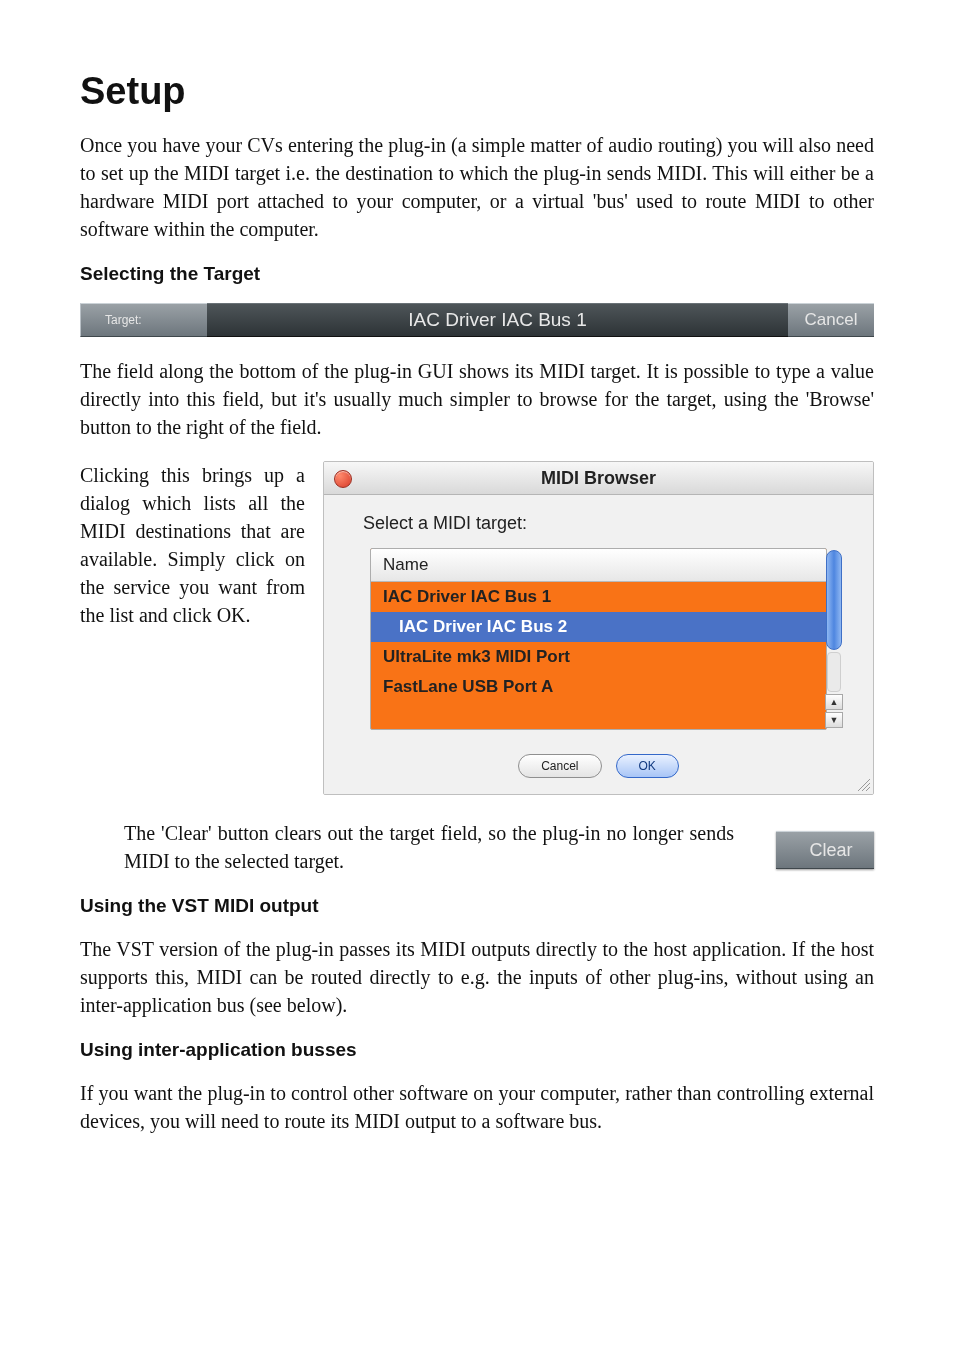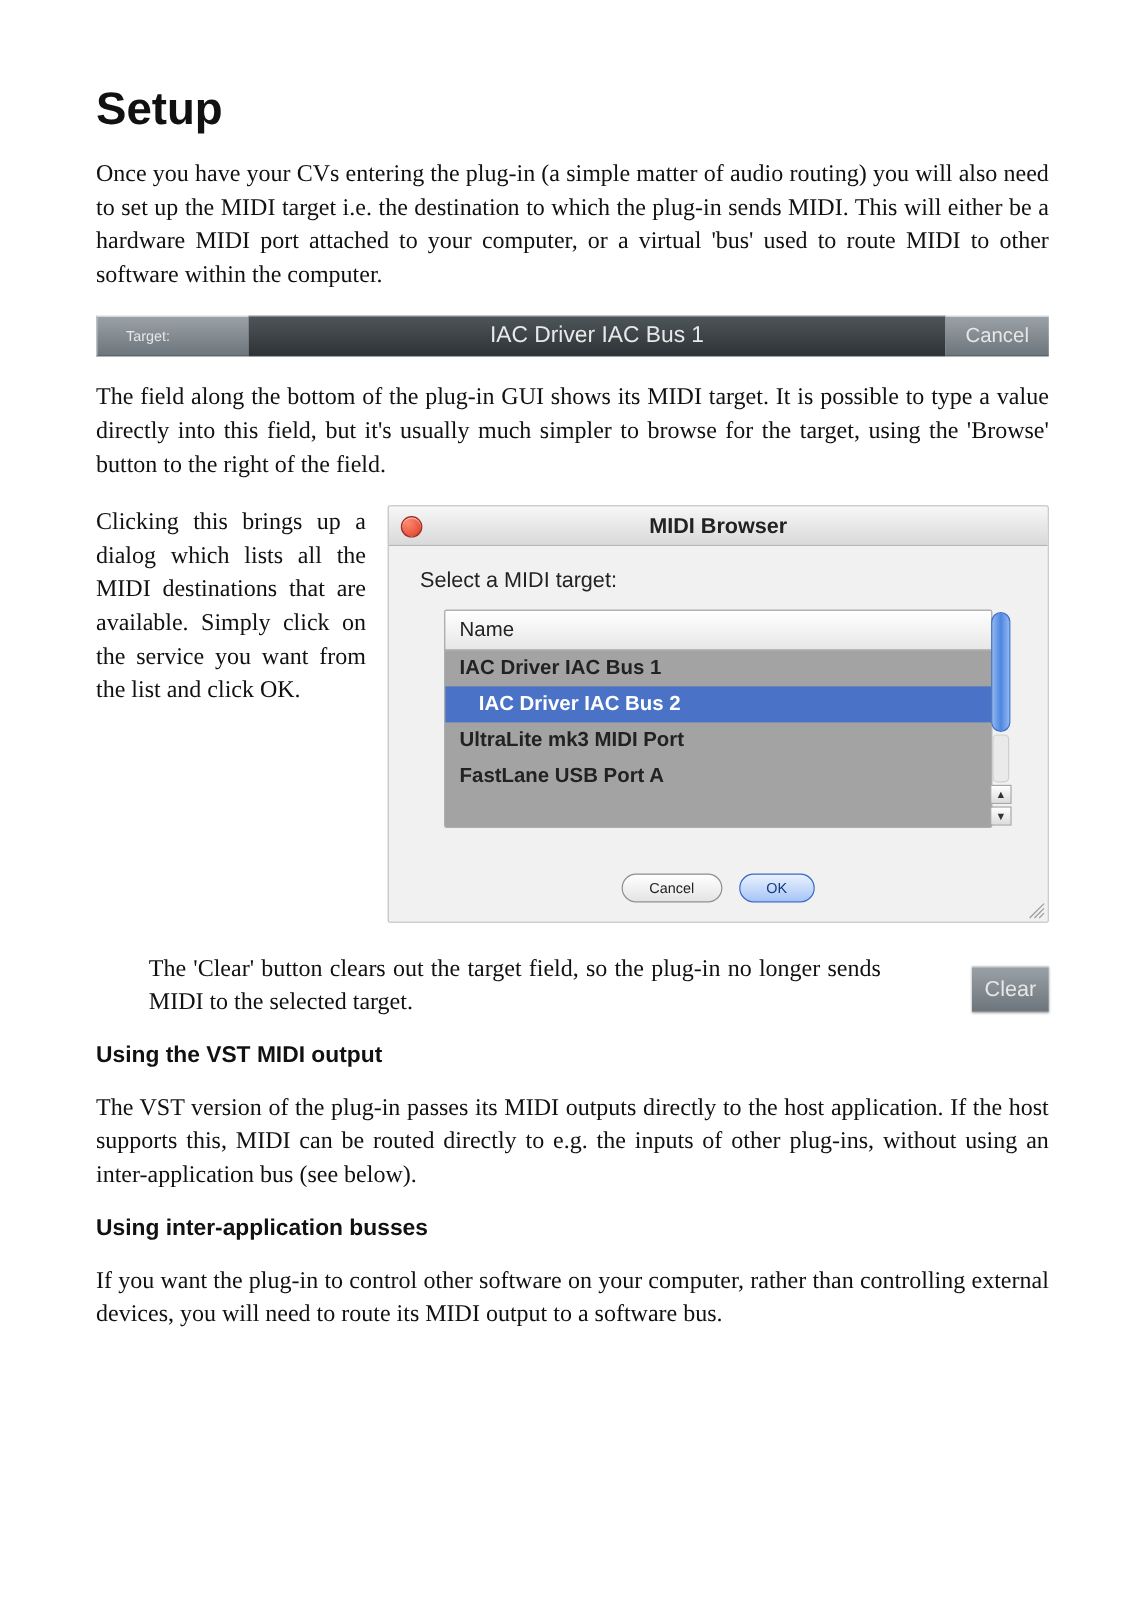--- a/index.html
+++ b/index.html
@@ -125,30 +125,30 @@
     border: 1px solid #9c2d20;
     box-shadow: inset 0 1px 1px rgba(255,255,255,0.6);
   }
   .mb-body {
     padding: 18px 22px 14px 22px;
     background: #f1f1f1;
   }
   .mb-prompt {
     font-size: 18px;
     color: #222;
-    margin: 0 0 14px 4px;
+    margin: 0 0 14px 17px;
   }
   .mb-list-wrap {
     position: relative;
   }
   .mb-list {
-    background: #a3a3a3;
+    background: #f97316;
     border: 1px solid #adadad;
     border-radius: 2px;
-    margin: 0 24px 28px 24px;
+    margin: 0 24px 14px 24px;
     height: 180px;
     overflow: hidden;
   }
   .mb-list-header {
     background: linear-gradient(#ffffff, #e7e7e7);
     border-bottom: 1px solid #b9b9b9;
     padding: 6px 12px;
     font-weight: 400;
     font-size: 17px;
     color: #222;
@@ -249,43 +249,45 @@
     margin-bottom: 18px;
     margin-left: 44px;
   }
   .clear-row p.body {
     padding-right: 140px;
   }
   .clear-btn {
     position: absolute;
     right: 0;
     top: 12px;
-    width: 64px;
+    width: 86px;
     height: 36px;
     display: flex;
     align-items: center;
     justify-content: center;
     font-family: "Lucida Grande", Verdana, sans-serif;
     font-size: 18px;
     color: #e6e6e6;
     background: linear-gradient(#9aa1a6, #6d767d);
     border-top: 1px solid #cbd2d7;
     border-bottom: 1px solid #3f474c;
     box-shadow: 0 1px 2px rgba(0,0,0,0.4);
+    padding-left: 12px;
   }
 </style>
 </head>
 <body>
 
 <div class="page">
 
   <h1 class="page-title">Setup</h1>
 
   <p class="body">Once you have your CVs entering the plug-in (a simple matter of audio routing) you will also need to set up the MIDI target i.e. the destination to which the plug-in sends MIDI. This will either be a hardware MIDI port attached to your computer, or a virtual 'bus' used to route MIDI to other software within the computer.</p>
 
+  <div class="sub-head">Selecting the Target</div>
 
   <div class="target-bar">
     <div class="tb-label">Target:</div>
     <div class="tb-value">IAC Driver IAC Bus 1</div>
     <div class="tb-browse">Cancel</div>
   </div>
 
   <p class="body">The field along the bottom of the plug-in GUI shows its MIDI target. It is possible to type a value directly into this field, but it's usually much simpler to browse for the target, using the 'Browse' button to the right of the field.</p>
 
   <div class="row">

